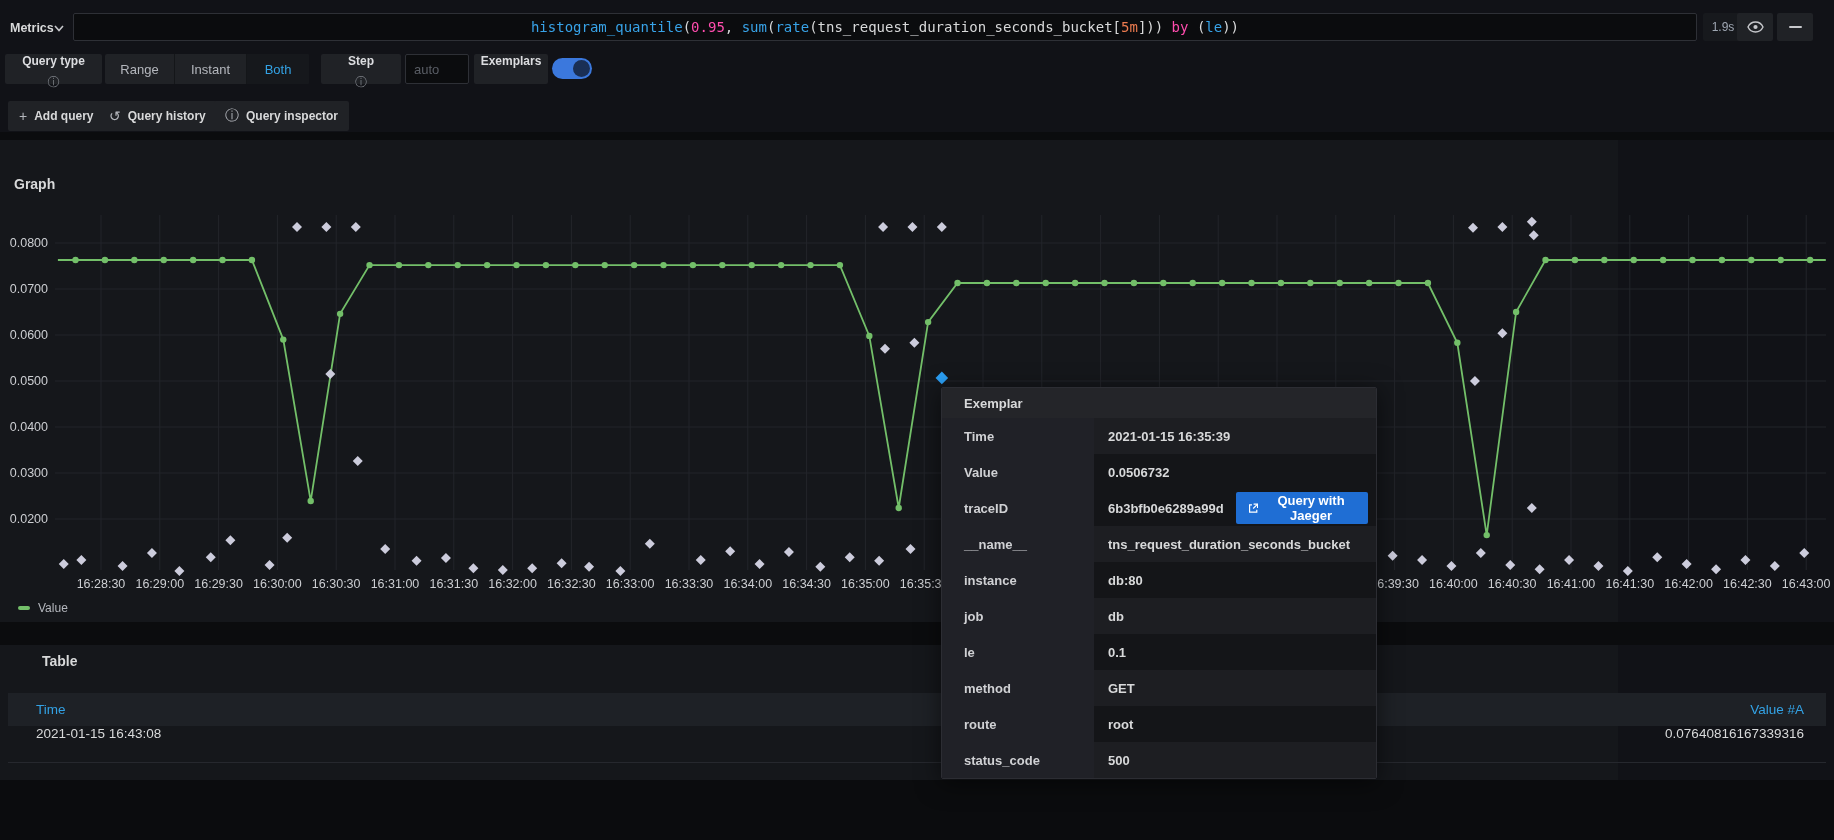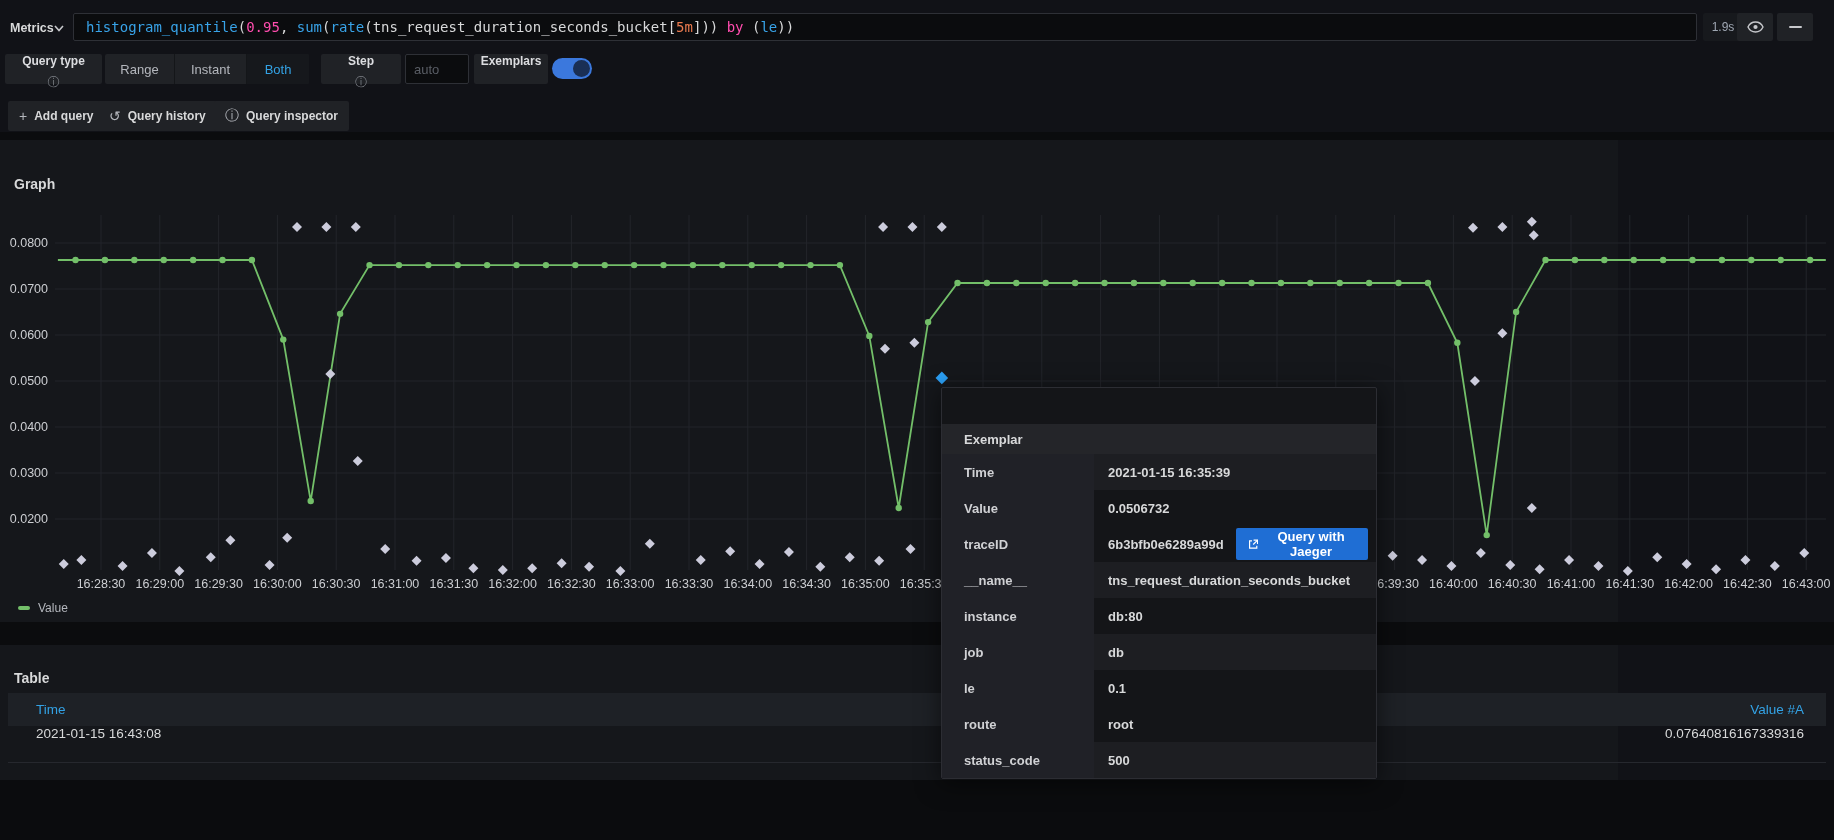--- a/index.html
+++ b/index.html
@@ -13,21 +13,21 @@
 
   
   .toolbar { position:absolute; left:0; top:0; width:1834px; height:132px; background:#111217; }
   .ds-picker { position:absolute; left:10px; top:14px; height:28px; display:flex; align-items:center; cursor:pointer; }
   .ds-picker .lbl { font-size:12.5px; font-weight:700; color:#d8d9da; }
   .chev { width:10px; height:7px; }
   .query-input {
     position:absolute; left:73px; top:13px; width:1624px; height:28px;
     background:#0b0c0e; border:1px solid #2e3036; border-radius:2px;
     display:flex; align-items:center; padding:0 12px;
-    font-family:"DejaVu Sans Mono", monospace; font-size:14px; white-space:pre; overflow:hidden;
+    font-family:"DejaVu Sans Mono", monospace; font-size:14px; white-space:pre; overflow:hidden;justify-content:center;
   }
   .tk-fn  { color:#38a3e8; }
   .tk-num { color:#ff4dae; }
   .tk-kw  { color:#ff4dae; }
   .tk-dur { color:#eb7b4f; }
   .tk-lbl { color:#38a3e8; }
   .tk-p   { color:#d8d9da; }
   .dur-badge {
     position:absolute; left:1703px; top:13px; width:40px; height:28px;
     background:#17191d; border-radius:2px; color:#9fa7b3; font-size:12px;
@@ -104,21 +104,21 @@
   }
 
   
   .ex-tooltip {
     position:absolute; left:941px; top:387px; width:436px;
     background:#141518; border:1px solid #2c2d33; border-radius:2px;
     box-shadow:0 4px 24px rgba(0,0,0,.55); z-index:50; overflow:hidden;
   }
   .ex-header {
     height:30px; background:#242529; display:flex; align-items:center;
-    padding:0 22px; font-size:13px; font-weight:700; color:#d8d9da;margin-top:36px;
+    padding:0 22px; font-size:13px; font-weight:700; color:#d8d9da;
   }
   .tt-row { display:flex; min-height:36px; align-items:stretch; }
   .tt-row.light .tt-val-cell { background:#1d1e22; }
   .tt-label {
     width:152px; flex:none; background:#202127; display:flex; align-items:center;
     padding-left:22px; font-size:13px; font-weight:600; color:#d0d1d4;
   }
   .tt-val-cell {
     flex:1; display:flex; align-items:center; gap:12px;
     padding-left:14px; padding-right:8px; font-size:13px; font-weight:600; color:#d8d9da;
@@ -395,21 +395,21 @@
     <path d="M941.84 371.60328 L948.14 377.90328 L941.84 384.20328 L935.5400000000001 377.90328 Z" fill="#2b9ef3"></path>
   </svg>
 <div class="legend">
   <span class="legend-dash"></span>
   <span class="legend-label">Value</span>
 </div>
 
 <div class="divider" style="top:622px; height:23px;"></div>
 
 <div class="panel" style="top:645px; height:135px;">
-  <div class="panel-title" style="top:25px;">Table</div>
+  <div class="panel-title" style="top:8px;margin-left:28px;">Table</div>
 </div>
 <div class="tbl-header">
   <span class="hcell">Time</span>
   <span class="hcell">Value #A</span>
 </div>
 <div class="tbl-row">
   <span>2021-01-15 16:43:08</span>
   <span>0.07640816167339316</span>
 </div>
 
@@ -461,20 +461,26 @@
         <div class="tt-val-cell">
           <span>db</span>
         </div>
       </div>
       <div class="tt-row">
         <div class="tt-label">le</div>
         <div class="tt-val-cell">
           <span>0.1</span>
         </div>
       </div>
+      <div class="tt-row light">
+        <div class="tt-label">method</div>
+        <div class="tt-val-cell">
+          <span>GET</span>
+        </div>
+      </div>
       <div class="tt-row">
         <div class="tt-label">route</div>
         <div class="tt-val-cell">
           <span>root</span>
         </div>
       </div>
       <div class="tt-row light">
         <div class="tt-label">status_code</div>
         <div class="tt-val-cell">
           <span>500</span>

